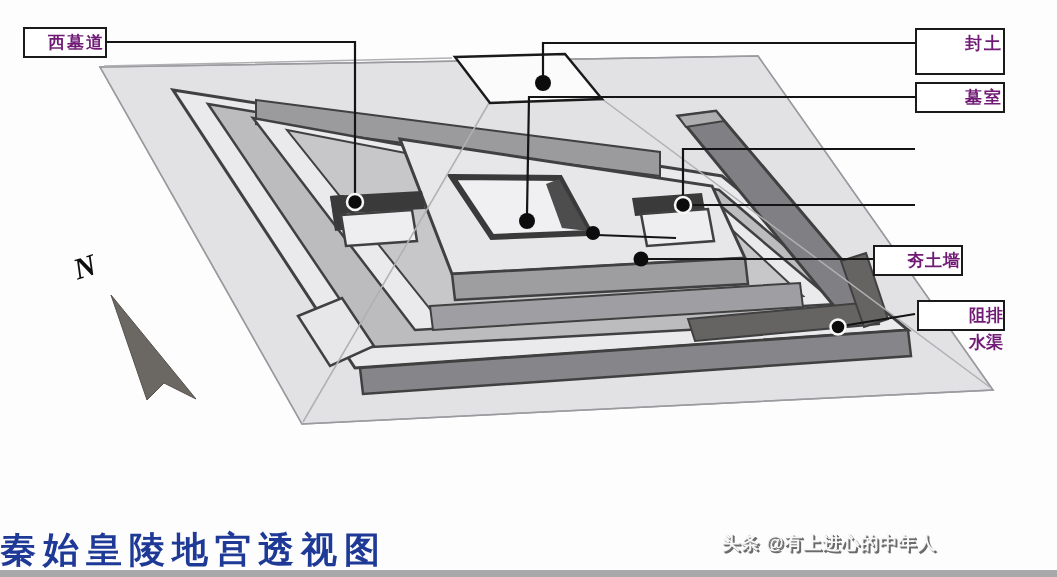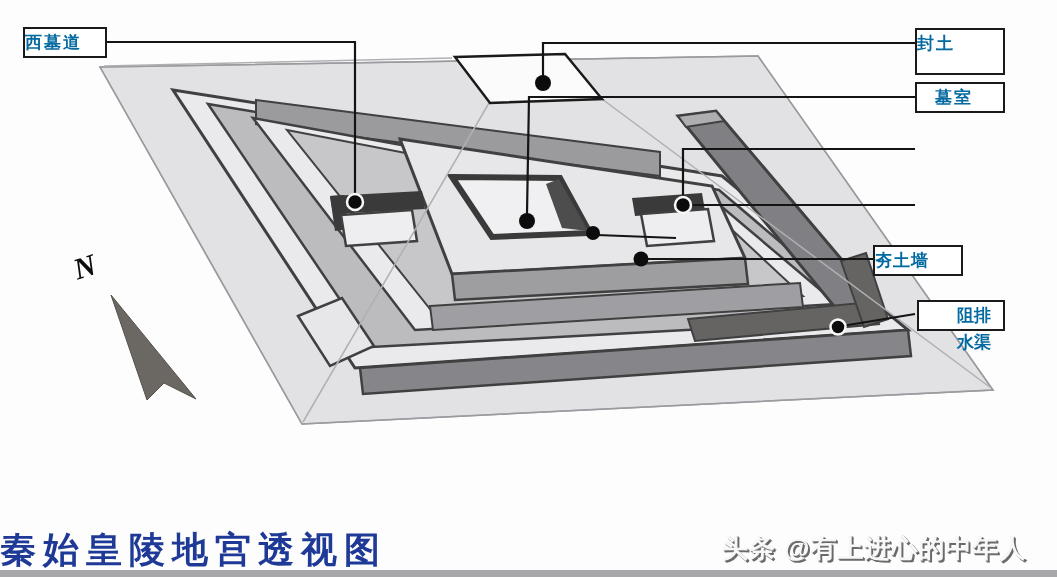--- a/index.html
+++ b/index.html
@@ -5,22 +5,22 @@
   html,body{margin:0;padding:0;background:#ffffff;}
   #canvas{
     position:relative;width:1057px;height:577px;overflow:hidden;
     background:#fdfdfe;
     font-family:"Liberation Serif","DejaVu Serif",serif;
   }
   #art{position:absolute;left:0;top:0;}
   .lbl{
     position:absolute;box-sizing:border-box;
     border:2px solid #1a1a1a;background:#ffffff;
-    color:#0369a1;font-size:17px;font-weight:700;
-    letter-spacing:2px;text-align:left;line-height:27px;
+    color:#701a75;font-size:17px;font-weight:700;
+    letter-spacing:2px;text-align:right;line-height:27px;
     font-family:"Liberation Serif","DejaVu Serif",serif;
   }
   #lbl-west{left:23px;top:27px;width:84px;height:31px;}
   #lbl-mound{left:915px;top:28px;width:90px;height:47px;}
   #lbl-chamber{left:915px;top:82px;width:90px;height:31px;padding-left:18px;}
   #lbl-east{left:913px;top:133px;width:94px;height:32px;letter-spacing:1px;}
   #lbl-stone{left:915px;top:190px;width:90px;height:31px;}
   #lbl-rammed{left:873px;top:245px;width:90px;height:31px;letter-spacing:1px;}
   #lbl-drain{left:917px;top:300px;width:88px;height:31px;letter-spacing:0;padding-left:38px;}
   #compass-n{
@@ -31,21 +31,21 @@
   }
   #title{
     position:absolute;left:0;top:506px;width:740px;
     text-align:left;
     color:#1e3a96;font-size:36px;font-weight:700;letter-spacing:7px;
     font-family:"Liberation Serif","DejaVu Serif",serif;
     margin-top:20px;
   }
   #watermark{
     position:absolute;left:722px;top:531px;width:330px;
-    color:#f7f7f7;font-size:26px;font-weight:700;letter-spacing:1px;
+    color:#f7f7f7;font-size:18px;font-weight:700;letter-spacing:1px;
     text-shadow:2px 2px 0 #6a6a6a,1px 1px 0 #777;
     font-family:"Liberation Sans","DejaVu Sans",sans-serif;
     white-space:nowrap;
   }
   #bottombar{
     position:absolute;left:0;top:570px;width:1057px;height:7px;
     background:#a8a8ab;
   }
 </style>
 </head>

